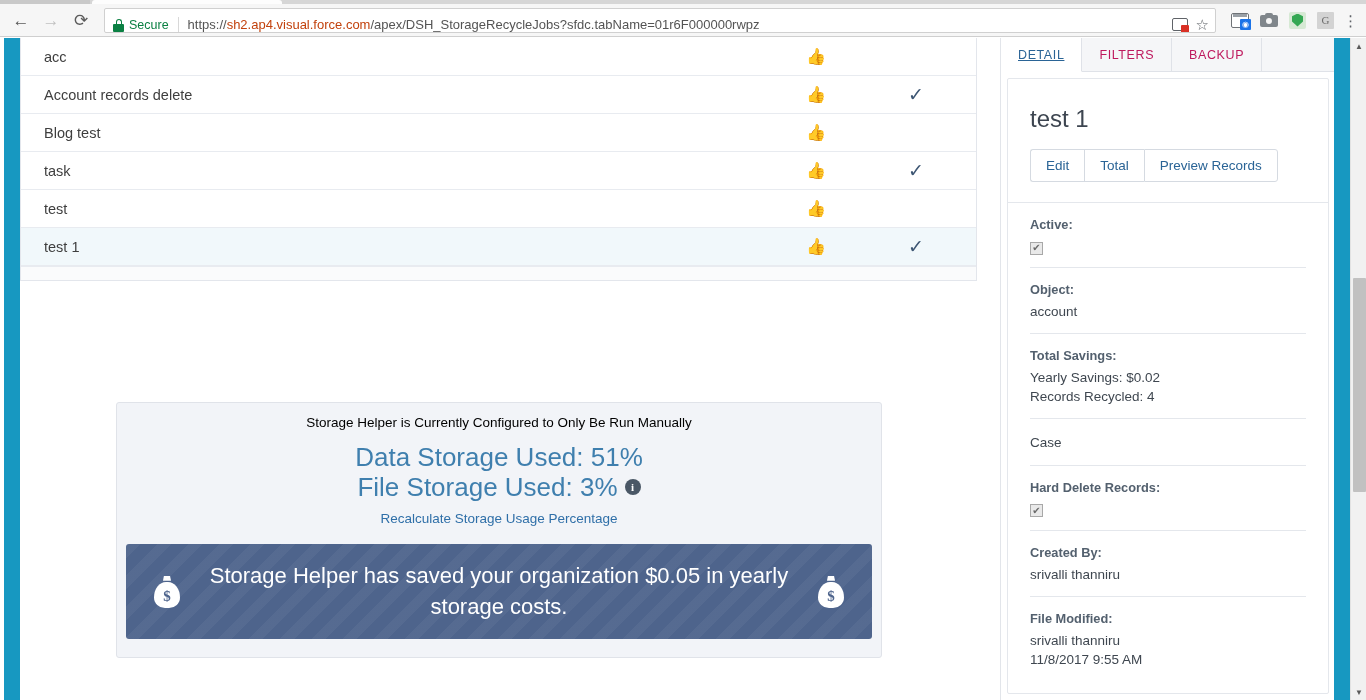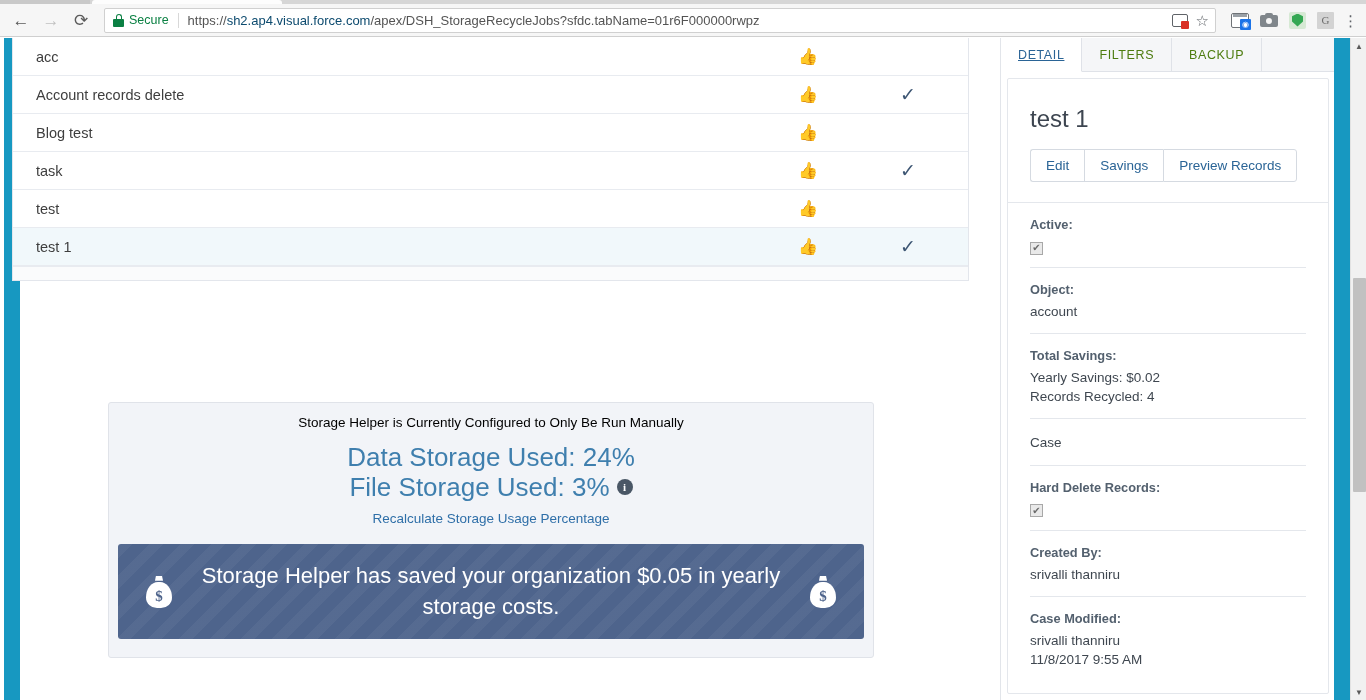--- a/index.html
+++ b/index.html
@@ -30,31 +30,31 @@
   }
   .nav-btn {
     width: 30px; height: 28px; display: flex; align-items: center; justify-content: center;
     color: #5a5a5a; font-size: 17px; line-height: 1;
   }
   .nav-btn.disabled { color: #c0c0c0; }
   .nav-btn:first-child { margin-left: 6px; }
   #omnibox {
     flex: 1; height: 25px; margin: 0 6px 0 8px;
     background: #ffffff; border: 1px solid #d0d0d0; border-radius: 2px;
-    display: flex; align-items: center; padding: 0 6px;
+    display: flex; align-items: flex-end; padding: 0 6px;
     overflow: hidden;
   }
   .lock-icon { width: 11px; height: 13px; position: relative; margin: 0 5px 0 2px; flex: none; }
   .lock-icon .body { position: absolute; left: 0; bottom: 0; width: 11px; height: 8px; background: #0b8043; border-radius: 1px; }
   .lock-icon .shackle { position: absolute; left: 2.5px; top: 0; width: 6px; height: 7px;
     border: 1.6px solid #0b8043; border-bottom: none; border-radius: 3px 3px 0 0; }
   #secure-label { color: #0b8043; font-size: 12.5px; white-space: nowrap; }
   .omni-sep { width: 1px; height: 15px; background: #d8d8d8; margin: 0 9px; flex: none; }
   #url-text { font-size: 13px; color: #545454; white-space: nowrap; }
-  #url-text .dom { color: #0c4a6e; }
+  #url-text .dom { color: #c2410c; }
   .omni-right { margin-left: auto; display: flex; align-items: center; gap: 8px; padding-left: 8px; }
 
   .ic-cast { width: 16px; height: 13px; position: relative; }
   .ic-cast .frame { position: absolute; inset: 0; border: 1.5px solid #5f6368; border-radius: 2px; }
   .ic-cast .badge { position: absolute; right: -1px; bottom: -2px; width: 8px; height: 8px; background: #d93025; border-radius: 1px; }
   .ic-star { color: #5f6368; font-size: 15px; line-height: 1; }
 
   .ext-icons { display: flex; align-items: center; gap: 11px; padding: 0 9px; }
   .ext-shot { width: 18px; height: 15px; position: relative; }
   .ext-shot .win { position: absolute; inset: 0; border: 1.6px solid #6f7377; border-radius: 2px; background:#fff; }
@@ -87,21 +87,21 @@
   }
   #page-scrollbar .arrow { position: absolute; left: 0; width: 16px; height: 16px;
     display:flex; align-items:center; justify-content:center; color:#5a5a5a; font-size:8px; }
   #page-scrollbar .arrow.up { top: 0; }
   #page-scrollbar .arrow.down { bottom: 0; }
   #page-scrollbar .thumb { position: absolute; left: 2px; top: 240px; width: 13px; height: 214px;
     background: #c1c1c1; border-radius: 1px; }
 
   
   #left-col {
-    position: absolute; left: 12px; top: 0; width: 960px; height: 624px;
+    position: absolute; left: 20px; top: 0; width: 960px; height: 624px;
   }
   #jobs-table {
     position: absolute; left: 0; top: 0; width: 957px;
     background: #ffffff; border: 1px solid #e3e6ec; border-top: none;
   }
   .job-row {
     display: flex; align-items: center; height: 38px;
     border-bottom: 1px solid #e8ebf0;
     font-size: 14.5px; color: #3e3e3e;
   }
@@ -150,21 +150,21 @@
      color: #4e648c; font-size: 15px; font-weight: bold; font-family:"Liberation Serif", serif; }
 
   
   #right-panel {
     position: absolute; left: 1000px; top: 0; width: 334px; height: 662px;
     background: #ffffff; border-left: 1px solid #e2e5ea;
   }
   #tabs-row { display: flex; height: 34px; background: #f5f6f8; border-bottom: 1px solid #dfe2e8; }
   .rp-tab {
     display: flex; align-items: center; justify-content: center;
-    font-size: 12.5px; letter-spacing: 0.6px; color: #4d7c0f;
+    font-size: 12.5px; letter-spacing: 0.6px; color: #be185d;
     padding: 0 17px; background: #f5f6f8;
     border-right: 1px solid #dfe2e8;
   }
   .rp-tab.active {
     background: #ffffff; color: #2a6496; border-bottom: 1px solid #ffffff;
     margin-bottom: -1px;
   }
   .rp-tab.active .tablabel { text-decoration: underline; }
   #detail-card {
     position: absolute; left: 6px; top: 40px; width: 322px; height: 616px;
@@ -297,21 +297,21 @@
             <div class="col-check">
               <span class="check-mark">✓</span>
             </div>
           </div>
         </div>
       <div id="table-footer"></div>
     </div>
 
     <div id="storage-panel">
       <div id="manual-note">Storage Helper is Currently Configured to Only Be Run Manually</div>
-      <div class="storage-line">Data Storage Used: 24%</div>
+      <div class="storage-line">Data Storage Used: 51%</div>
       <div class="storage-line">
         <span>File Storage Used: 3%</span><span class="info-badge">i</span>
       </div>
       <div id="recalc-link">Recalculate Storage Usage Percentage</div>
 
       <div id="savings-banner">
         <span class="moneybag">
           <span class="neck"></span>
             <span class="sack"></span>
           <span class="dollar">$</span>
@@ -337,21 +337,21 @@
         </div>
         <div class="rp-tab">
           <span class="tablabel">BACKUP</span>
         </div>
       </div>
 
     <div id="detail-card">
       <div id="record-title">test 1</div>
       <div id="action-buttons">
           <button class="act-btn">Edit</button>
-          <button class="act-btn">Savings</button>
+          <button class="act-btn">Total</button>
           <button class="act-btn last">Preview Records</button>
         </div>
       <div id="card-divider"></div>
       <div id="fields">
           <div class="field"><div class="f-label">Active:</div><span class="ro-checkbox">✔</span></div>
           <div class="field">
             <div class="f-label">Object:</div>
             <div class="f-value">account</div>
           </div>
           <div class="field">
@@ -361,21 +361,21 @@
           </div>
           <div class="field">
             <div class="f-value">Case</div>
           </div>
           <div class="field"><div class="f-label">Hard Delete Records:</div><span class="ro-checkbox">✔</span></div>
           <div class="field">
             <div class="f-label">Created By:</div>
             <div class="f-value">srivalli thanniru</div>
           </div>
           <div class="field">
-            <div class="f-label">Case Modified:</div>
+            <div class="f-label">File Modified:</div>
             <div class="f-value">srivalli thanniru</div>
             <div class="f-value">11/8/2017 9:55 AM</div>
           </div>
         </div>
     </div>
   </div>
 
   <div id="page-scrollbar">
     <div class="arrow up">▲</div>
     <div class="thumb"></div>

